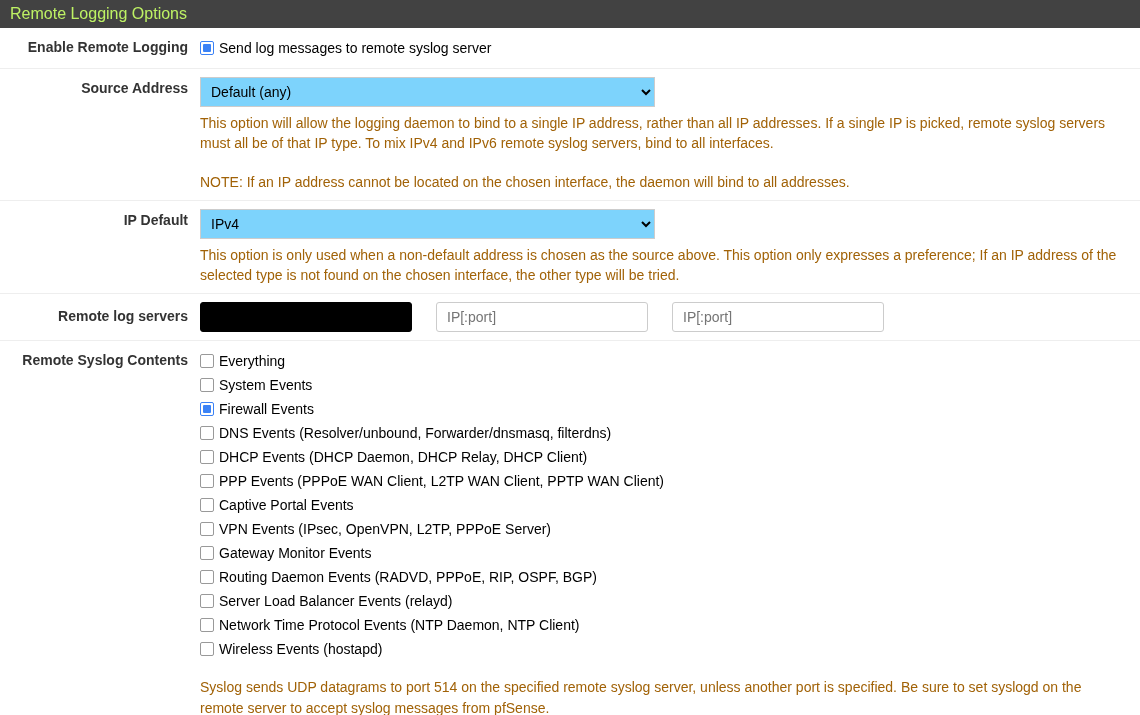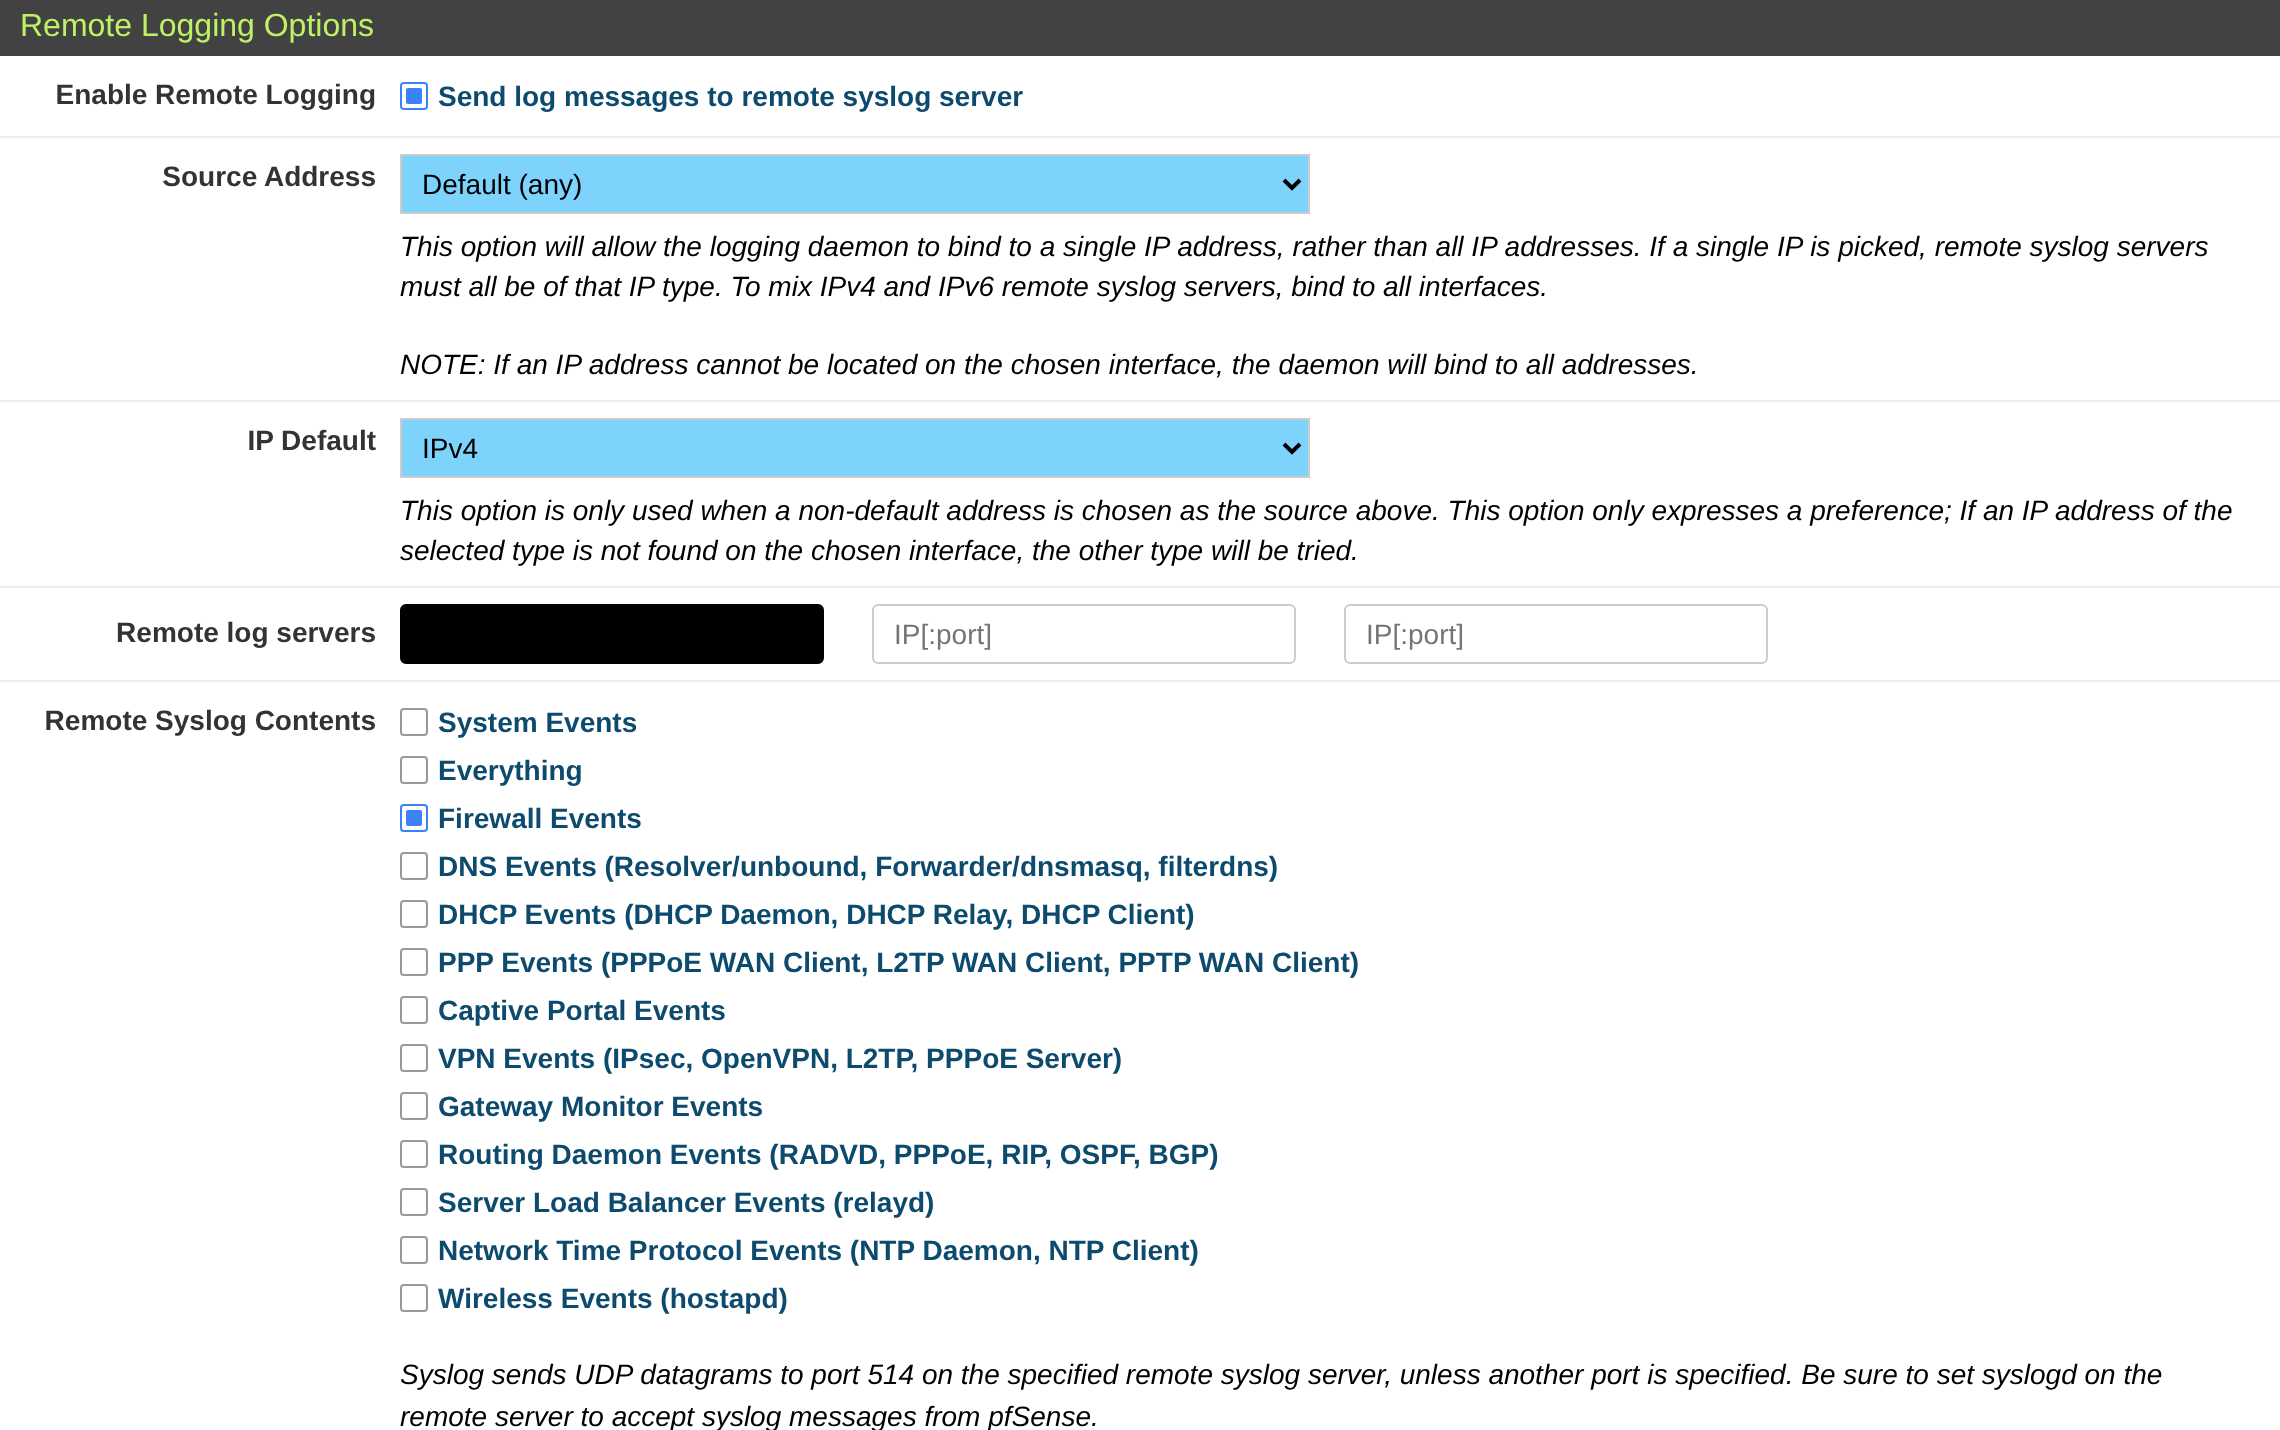--- a/index.html
+++ b/index.html
@@ -31,24 +31,23 @@
     padding: 3px 12px 0 0;
     font-weight: 700;
     color: #333;
     flex-shrink: 0;
   }
   .col-input {
     flex: 1;
     padding-right: 12px;
   }
   .help-block {
-    color: #000000;
+    color: #a16207;
     margin-top: 6px;
     line-height: 1.45;
-    font-style: italic;
   }
   select.form-control {
     width: 455px;
     height: 30px;
     padding: 3px 6px;
     font-size: 14px;
     border: 1px solid #ccc;
     background: #7dd3fc;
   }
   input.form-control {
@@ -84,21 +83,21 @@
   .cb.checked {
     border-color: #3b82f6;
   }
   .cb.checked::after {
     content: "";
     position: absolute;
     top: 2px; left: 2px; right: 2px; bottom: 2px;
     background: #3b82f6;
     border-radius: 1px;
   }
-  .checkbox-label { color: #0c4a6e; font-weight: bold; }
+  .checkbox-label { color: #000000; }
   .inputs-row { display: flex; }
 </style>
 </head>
 <body>
 
 <div class="panel-heading">Remote Logging Options</div>
 
 <div class="form-group">
   <div class="col-label">Enable Remote Logging</div>
   <div class="col-input">
@@ -138,25 +137,25 @@
     <input class="form-control" type="text" placeholder="IP[:port]" style="">
   </div>
 </div>
 
 <div class="form-group no-border">
   <div class="col-label">Remote Syslog Contents</div>
   <div class="col-input">
     <div id="contents-list">
         <div class="checkbox-row">
           <span class="cb"></span>
+          <span class="checkbox-label">Everything</span>
+        </div>
+        <div class="checkbox-row">
+          <span class="cb"></span>
           <span class="checkbox-label">System Events</span>
-        </div>
-        <div class="checkbox-row">
-          <span class="cb"></span>
-          <span class="checkbox-label">Everything</span>
         </div>
         <div class="checkbox-row">
           <span class="cb checked"></span>
           <span class="checkbox-label">Firewall Events</span>
         </div>
         <div class="checkbox-row">
           <span class="cb"></span>
           <span class="checkbox-label">DNS Events (Resolver/unbound, Forwarder/dnsmasq, filterdns)</span>
         </div>
         <div class="checkbox-row">

